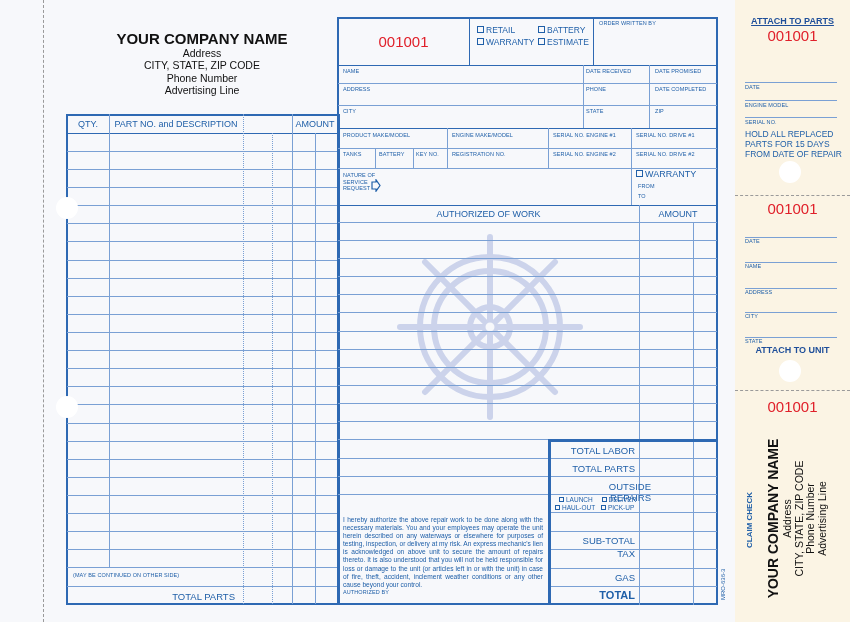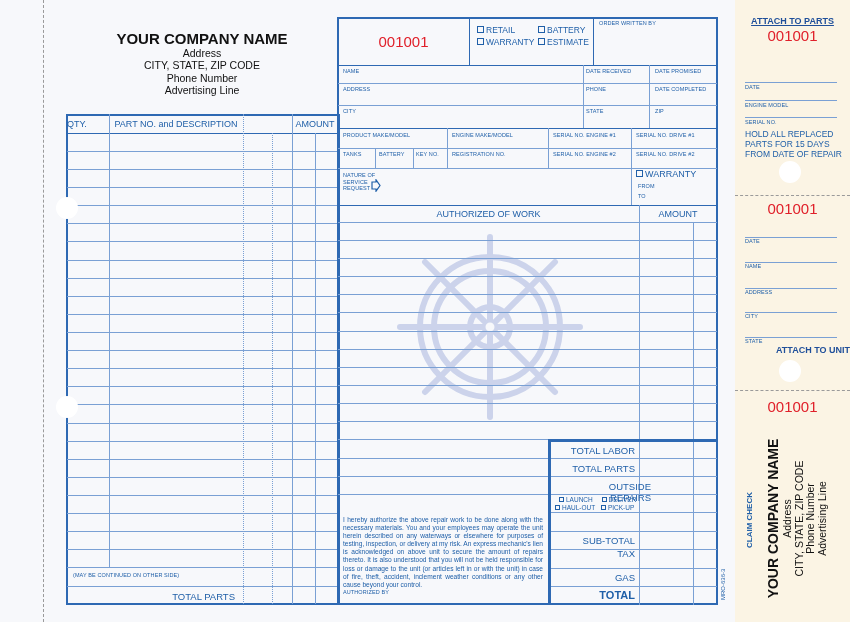--- a/index.html
+++ b/index.html
@@ -40,21 +40,21 @@
   <div style="font-size:15px; font-weight:bold; line-height:17px;">YOUR COMPANY NAME</div>
   <div style="font-size:10.5px; line-height:12.3px;">Address</div>
   <div style="font-size:10.5px; line-height:12.3px;">CITY, STATE, ZIP CODE</div>
   <div style="font-size:10.5px; line-height:12.3px;">Phone Number</div>
   <div style="font-size:10.5px; line-height:12.3px;">Advertising Line</div>
 </div>
 
 <div class="box" style="left:66px; top:114px; width:274px; height:491px;"></div>
 
 <div class="hline dark" style="left:67px; top:133px; width:271px;"></div>
-<div class="lbl" style="left:67px; top:119px; width:42px; ">QTY.</div>
+<div class="lbl" style="left:67px; top:119px; width:42px; text-align:center;">QTY.</div>
 <div class="lbl" style="left:109px; top:119px; width:134px; text-align:center;">PART NO. and DESCRIPTION</div>
 <div class="lbl" style="left:292px; top:119px; width:46px; text-align:center;">AMOUNT</div>
 
 <div class="vline" style="left:109px; top:114px; height:454px;"></div>
 <div class="vline dot" style="left:243px; top:114px; height:490px;"></div>
 <div class="vline dot" style="left:272px; top:133px; height:471px;"></div>
 <div class="vline" style="left:292px; top:114px; height:490px;"></div>
 <div class="vline" style="left:315px; top:133px; height:471px;"></div>
 
 <div id="parts-rows">
@@ -235,21 +235,21 @@
 <div class="stubline" style="top:237px;"></div>
 <div class="tiny" style="left:745px; top:238px;">DATE</div>
 <div class="stubline" style="top:262px;"></div>
 <div class="tiny" style="left:745px; top:263px;">NAME</div>
 <div class="stubline" style="top:288px;"></div>
 <div class="tiny" style="left:745px; top:289px;">ADDRESS</div>
 <div class="stubline" style="top:312px;"></div>
 <div class="tiny" style="left:745px; top:313px;">CITY</div>
 <div class="stubline" style="top:337px;"></div>
 <div class="tiny" style="left:745px; top:338px;">STATE</div>
-<div class="abs" style="left:735px; top:345px; width:115px; text-align:right; font-size:9px; font-weight:bold; color:#1f4f9a;">ATTACH TO UNIT</div>
+<div class="abs" style="left:735px; top:345px; width:115px; text-align:center; font-size:9px; font-weight:bold; color:#1f4f9a;">ATTACH TO UNIT</div>
 <div class="hole" style="left:779px; top:360px;"></div>
 
 <div class="abs red" style="left:735px; top:398px; width:115px; text-align:center; font-size:15px;">001001</div>
 <div class="rot" style="left:745px; top:548px; font-size:8px; font-weight:bold; color:#1f5fa8;">CLAIM CHECK</div>
 <div class="rot" style="left:765px; top:601px; width:165px; text-align:center; color:#111; line-height:11.5px;">
   <div style="font-size:14px; font-weight:bold; line-height:17px;">YOUR COMPANY NAME</div>
   <div style="font-size:10.5px;">Address</div>
   <div style="font-size:10.5px;">CITY, STATE, ZIP CODE</div>
   <div style="font-size:10.5px;">Phone Number</div>
   <div style="font-size:10.5px;">Advertising Line</div>

